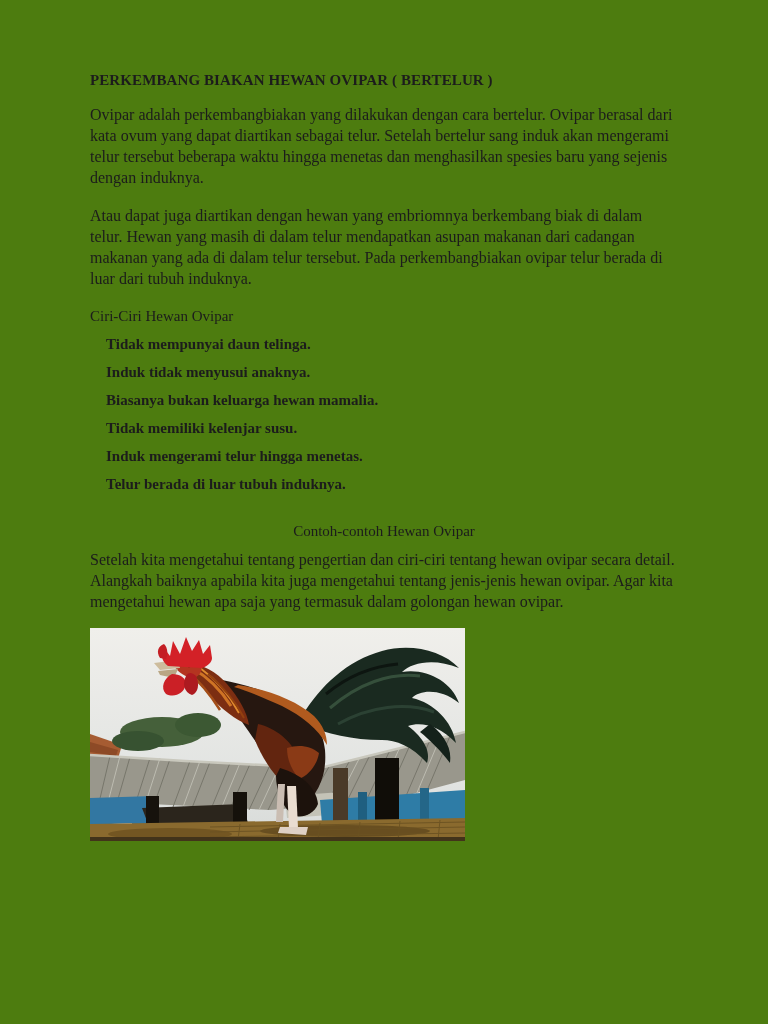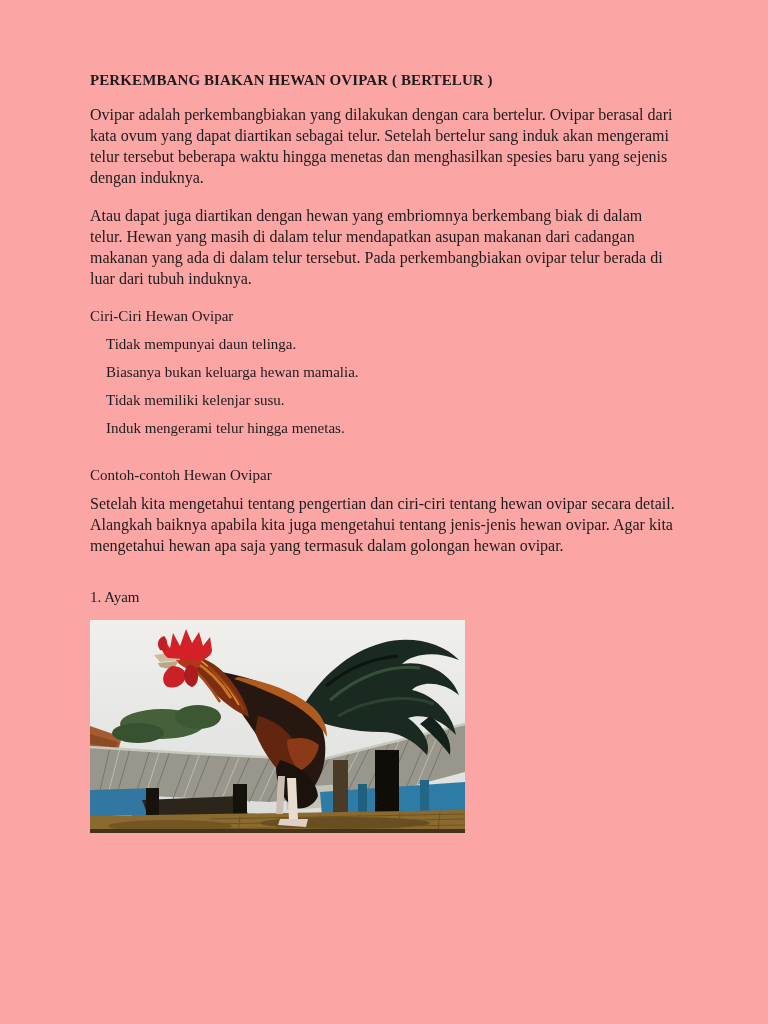--- a/index.html
+++ b/index.html
@@ -12,21 +12,21 @@
     height: 1024px;
     overflow: hidden;
     font-family: "Liberation Serif", "DejaVu Serif", serif;
     color: #1c1c1c;
   }
   .page {
     box-sizing: border-box;
     width: 768px;
     height: 1024px;
     padding: 70px 90px 0 90px;
-    background: #fca5a5;
+    background: #4d7c0f;
   }
   .doc-title {
     font-size: 15px;
     line-height: 21px;
     font-weight: bold;
     margin: 0 0 13px 0;
     letter-spacing: 0.1px;
   }
   .para {
     font-size: 16px;
@@ -34,29 +34,31 @@
     margin: 0 0 17px 0;
   }
   .section-heading {
     font-size: 15px;
     line-height: 21px;
     font-weight: normal;
     margin: 0 0 7px 0;
   }
   .ciri-list {
     margin: 0 0 0 0;
+    font-weight: bold;
   }
   .ciri-item {
     font-size: 15px;
     line-height: 21px;
     padding-left: 16px;
     margin: 0 0 7px 0;
   }
   .contoh-heading {
     margin-top: 26px;
+    text-align: center;
   }
   .example-label {
     font-size: 15px;
     line-height: 21px;
     margin: 31px 0 0 0;
   }
   .photo-frame {
     margin-top: 12px;
     width: 375px;
     height: 213px;
@@ -71,30 +73,31 @@
   <div class="doc-title">PERKEMBANG BIAKAN HEWAN OVIPAR ( BERTELUR )</div>
 
   <div class="para">Ovipar adalah perkembangbiakan yang dilakukan dengan cara bertelur. Ovipar berasal dari kata ovum yang dapat diartikan sebagai telur. Setelah bertelur sang induk akan mengerami telur tersebut beberapa waktu hingga menetas dan menghasilkan spesies baru yang sejenis dengan induknya.</div>
 
   <div class="para">Atau dapat juga diartikan dengan hewan yang embriomnya berkembang biak di dalam telur. Hewan yang masih di dalam telur mendapatkan asupan makanan dari cadangan makanan yang ada di dalam telur tersebut. Pada perkembangbiakan ovipar telur berada di luar dari tubuh induknya.</div>
 
   <div class="section-heading">Ciri-Ciri Hewan Ovipar</div>
 
   <div class="ciri-list">
     <div class="ciri-item">Tidak mempunyai daun telinga.</div>
+    <div class="ciri-item">Induk tidak menyusui anaknya.</div>
     <div class="ciri-item">Biasanya bukan keluarga hewan mamalia.</div>
     <div class="ciri-item">Tidak memiliki kelenjar susu.</div>
     <div class="ciri-item">Induk mengerami telur hingga menetas.</div>
+    <div class="ciri-item">Telur berada di luar tubuh induknya.</div>
   </div>
 
   <div class="section-heading contoh-heading">Contoh-contoh Hewan Ovipar</div>
 
   <div class="para" style="margin-bottom:16px;">Setelah kita mengetahui tentang pengertian dan ciri-ciri tentang hewan ovipar secara detail. Alangkah baiknya apabila kita juga mengetahui tentang jenis-jenis hewan ovipar. Agar kita mengetahui hewan apa saja yang termasuk dalam golongan hewan ovipar.</div>
 
-  <div class="example-label">1. Ayam</div>
 
   <div class="photo-frame">
     <svg width="375" height="213" viewBox="0 0 375 213" xmlns="http://www.w3.org/2000/svg">
       <defs>
         <linearGradient id="sky" x1="0" y1="0" x2="0" y2="1">
           <stop offset="0" stop-color="#f0efeb"></stop>
           <stop offset="0.7" stop-color="#e2e4e2"></stop>
           <stop offset="1" stop-color="#d7dad8"></stop>
         </linearGradient>
       </defs>

